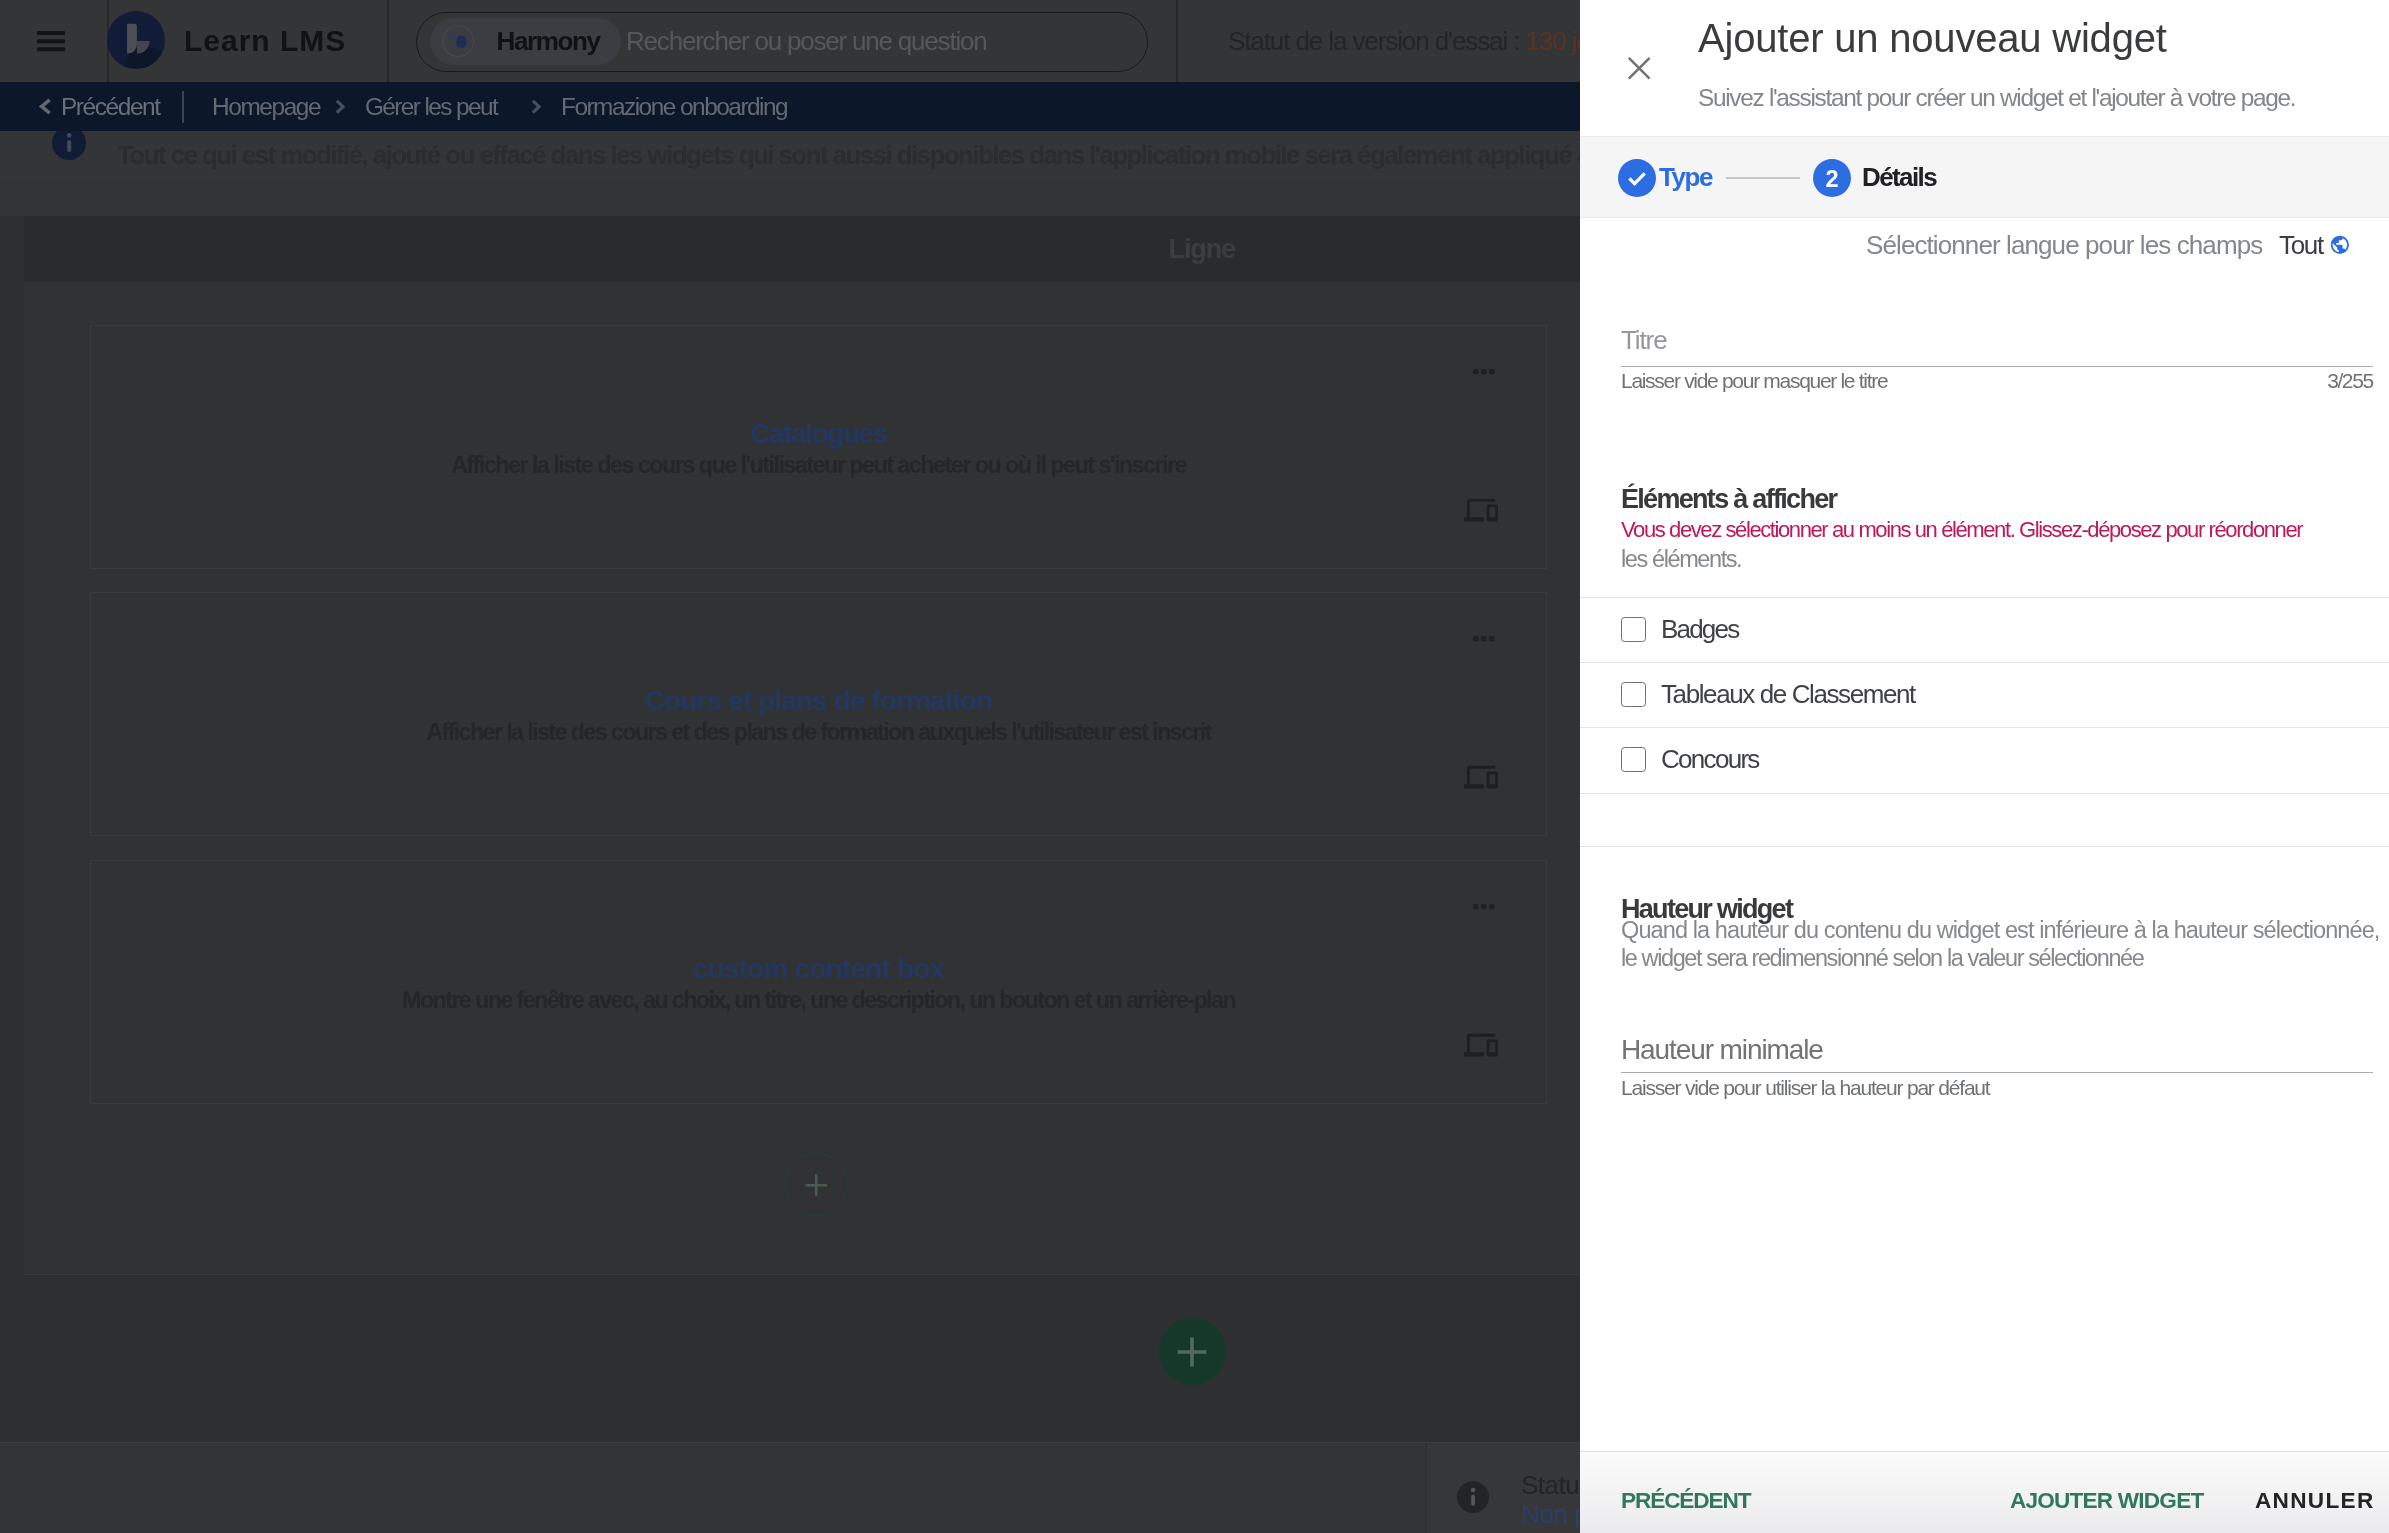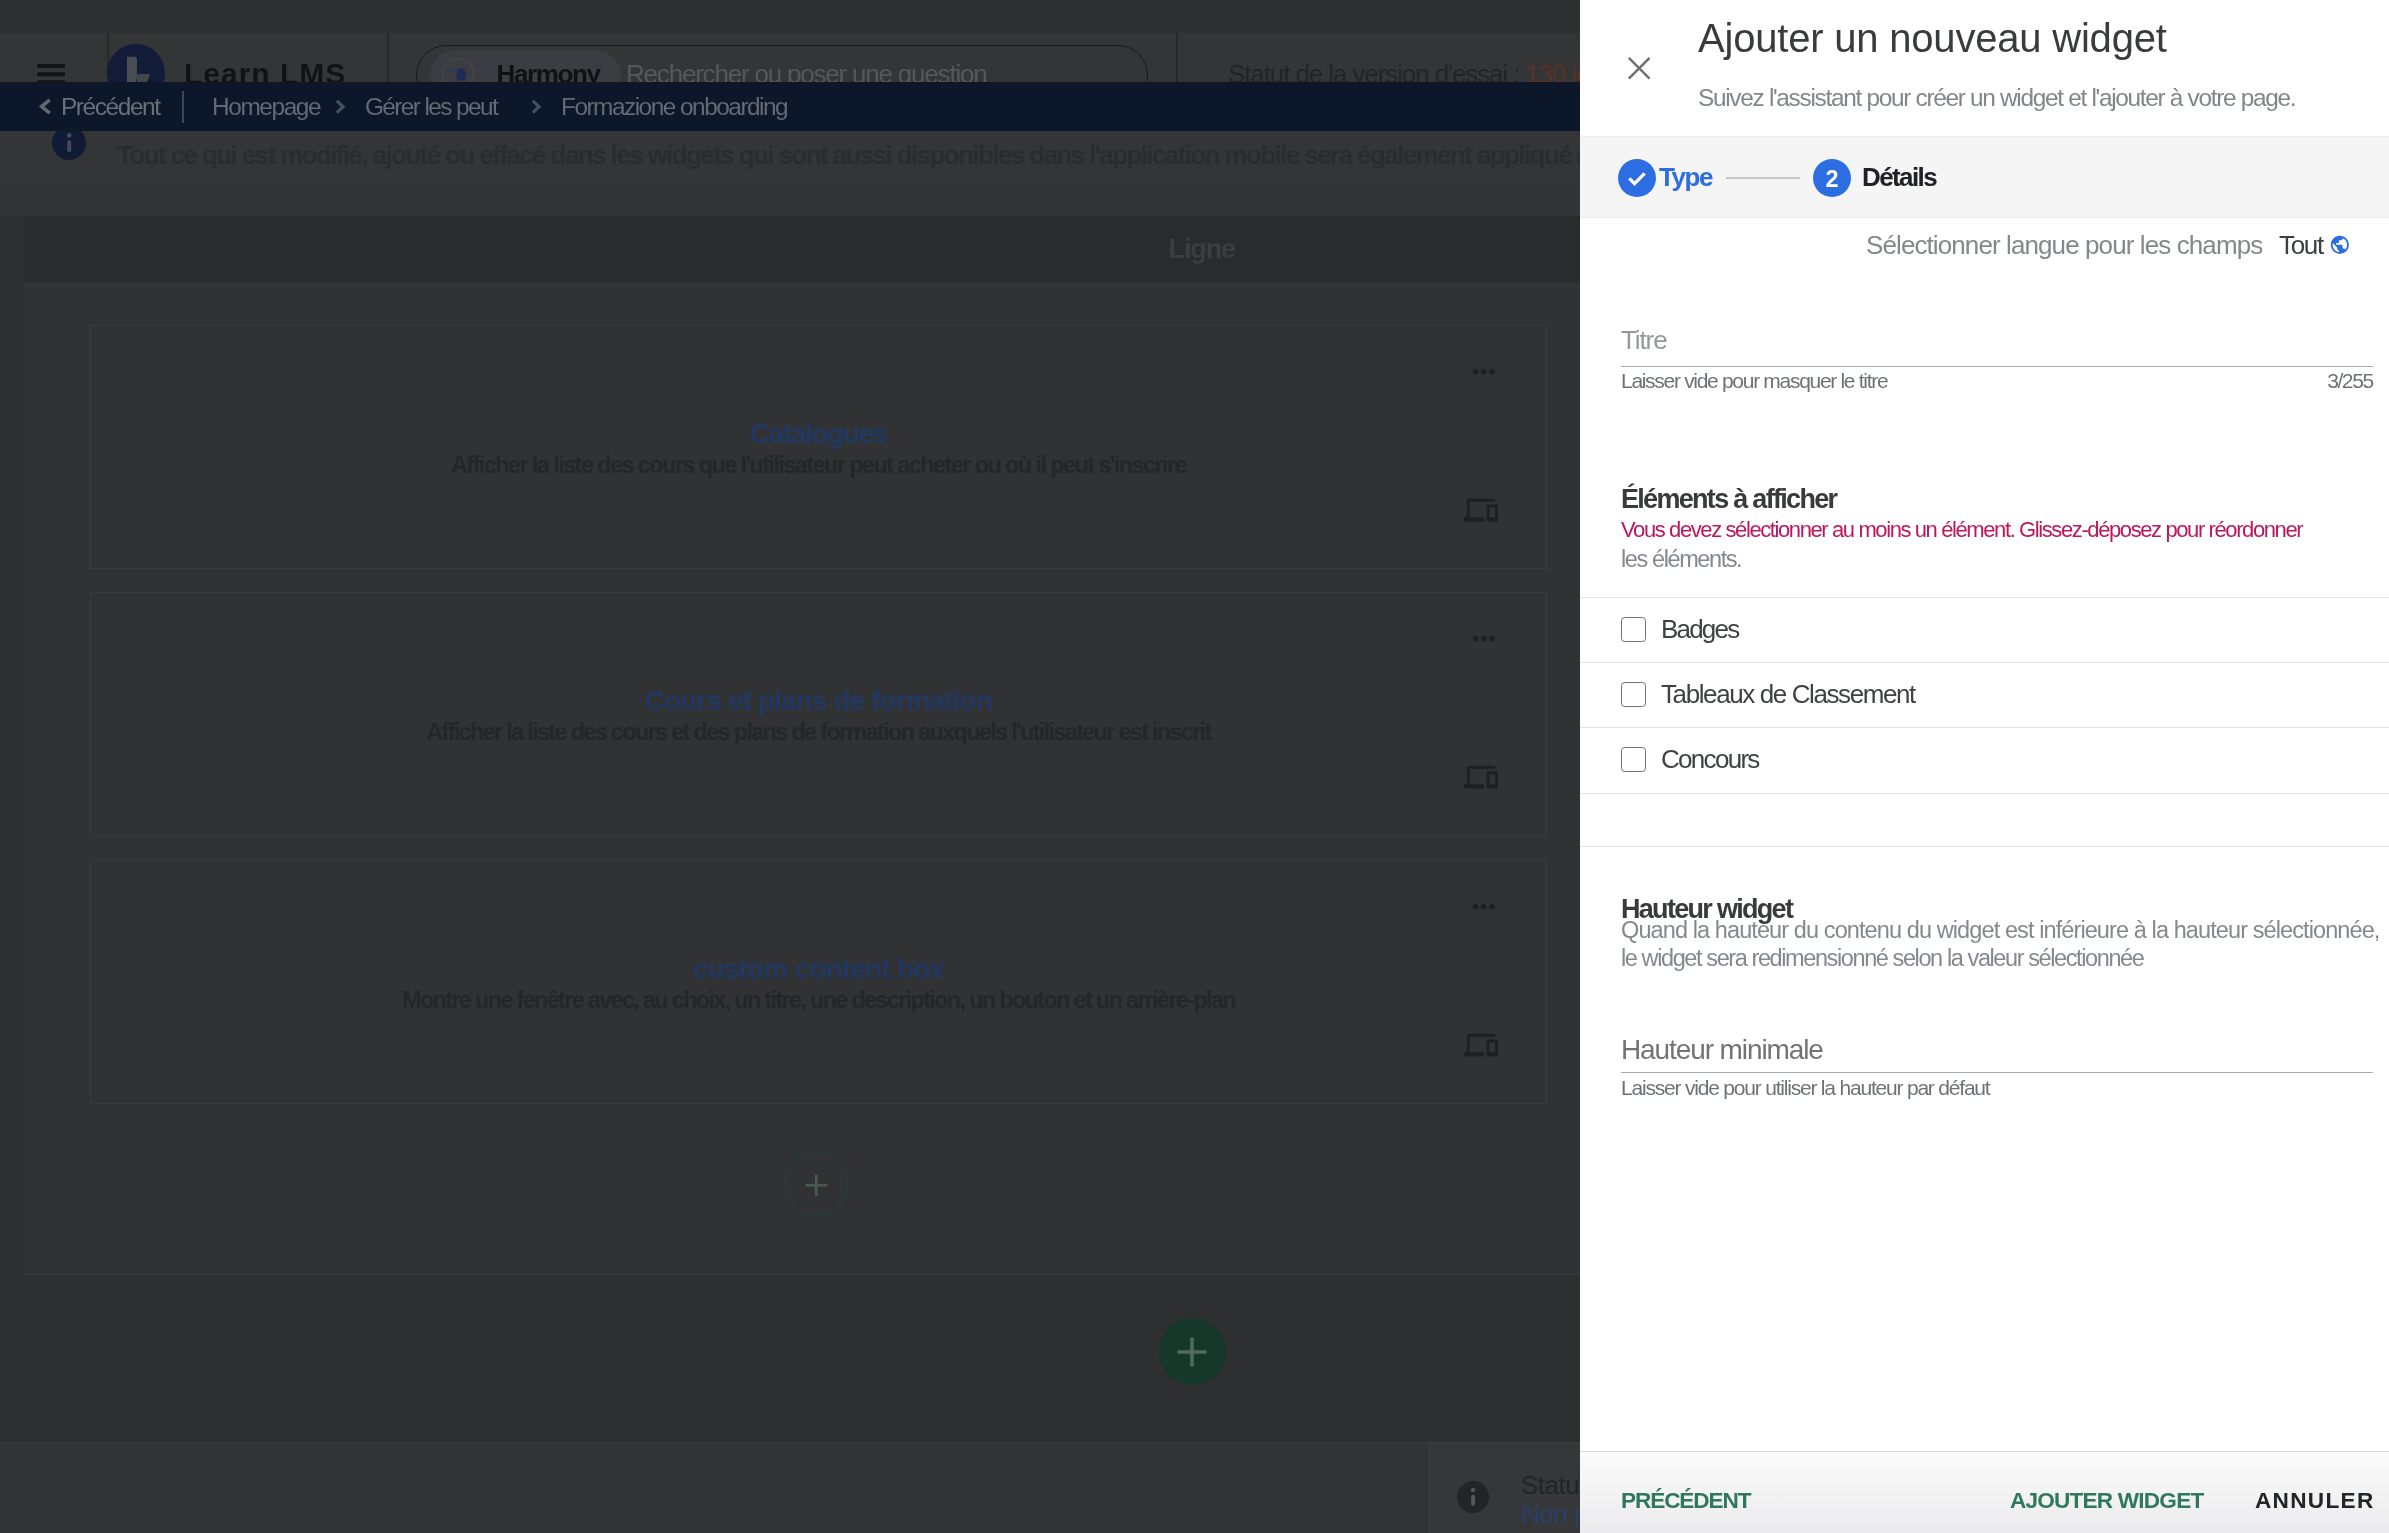--- a/index.html
+++ b/index.html
@@ -4,21 +4,21 @@
 <style>
 * { margin:0; padding:0; box-sizing:border-box; }
 html,body { width:2389px; height:1533px; overflow:hidden; background:#2e2f31;
   font-family:"Liberation Sans", sans-serif; }
 .abs { position:absolute; }
 #stage { position:relative; width:2389px; height:1533px; }
 #left { position:absolute; left:0; top:0; width:1580px; height:1533px; overflow:hidden; background:#2e2f31; }
 #drawer { position:absolute; left:1580px; top:0; width:809px; height:1533px; background:#ffffff; overflow:hidden;padding-left:12px; }
 
 
-#hdr { position:absolute; left:0; top:0; width:1580px; height:82px; background:#343537;margin-top:33px; }
+#hdr { position:absolute; left:0; top:0; width:1580px; height:82px; background:#343537; }
 .vsep { position:absolute; top:0; width:1.8px; height:82px; background:#272829; }
 #lms { position:absolute; left:184px; top:0; height:82px; line-height:82px; font-size:30px; font-weight:bold; color:#111214; letter-spacing:1px; }
 #pill { position:absolute; left:416px; top:11.7px; width:732px; height:60px; border:1.8px solid #191a1c; border-radius:31px; }
 #chip { position:absolute; left:12.6px; top:5.4px; width:191px; height:47px; border-radius:23.5px; background:#3b3d42; }
 #chip .txt { position:absolute; left:67px; top:0; height:47px; line-height:47px; font-weight:bold; font-size:26px; color:#101114; letter-spacing:-1.4px;}
 #searchph { position:absolute; left:209px; top:0; height:60px; line-height:56px; font-size:26px; color:#55575c; letter-spacing:-1.2px; }
 #statut { position:absolute; left:1228px; top:0; height:82px; line-height:82px; font-size:26px; color:#232427; letter-spacing:-1.1px; white-space:nowrap; }
 #statut b { font-weight:normal; color:#5c3222; }
 
 

